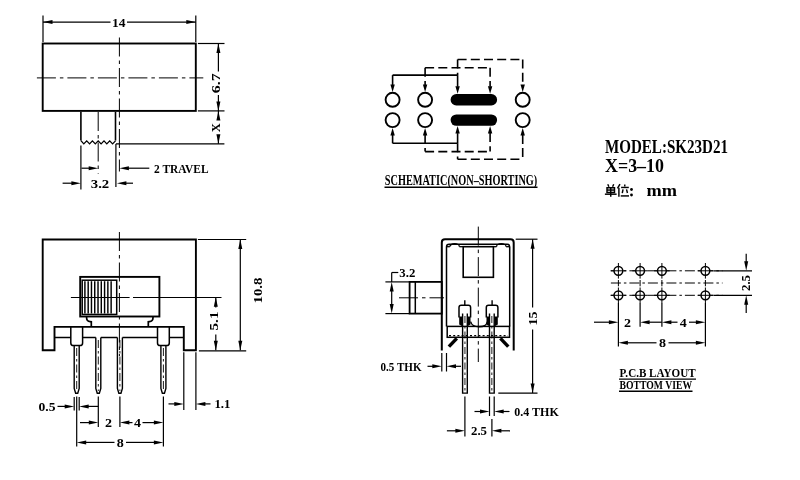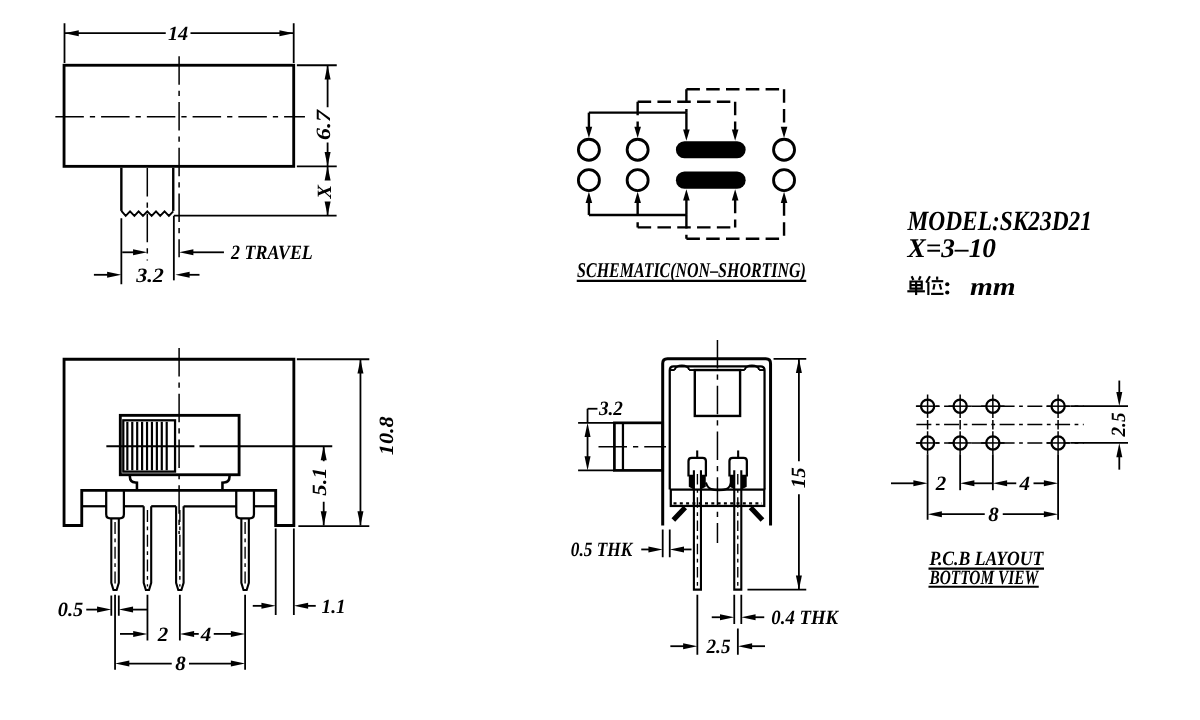--- a/index.html
+++ b/index.html
@@ -1,16 +1,16 @@
 <!DOCTYPE html>
 <html><head>
 <meta charset="utf-8">
 <style>
   html,body { margin:0; padding:0; background:#fff; }
-  #page { width:800px; height:480px; position:relative; background:#3b82f6; overflow:hidden;font-style:italic; }
+  #page { width:800px; height:480px; position:relative; background:#3b82f6; overflow:hidden; }
   text { white-space:pre; }
 </style>
 </head>
 <body>
 <div id="page">
 <svg width="800" height="480" viewBox="0 0 800 480">
 <rect x="0" y="0" width="800" height="480" fill="#ffffff"></rect>
 <rect x="42.7" y="43.5" width="153.1" height="67.4" fill="none" stroke="#000" stroke-width="1.9"></rect>
 <line x1="43" y1="15.5" x2="43" y2="42" stroke="#000" stroke-width="1.2"></line>
 <line x1="195.8" y1="15.5" x2="195.8" y2="42" stroke="#000" stroke-width="1.2"></line>

